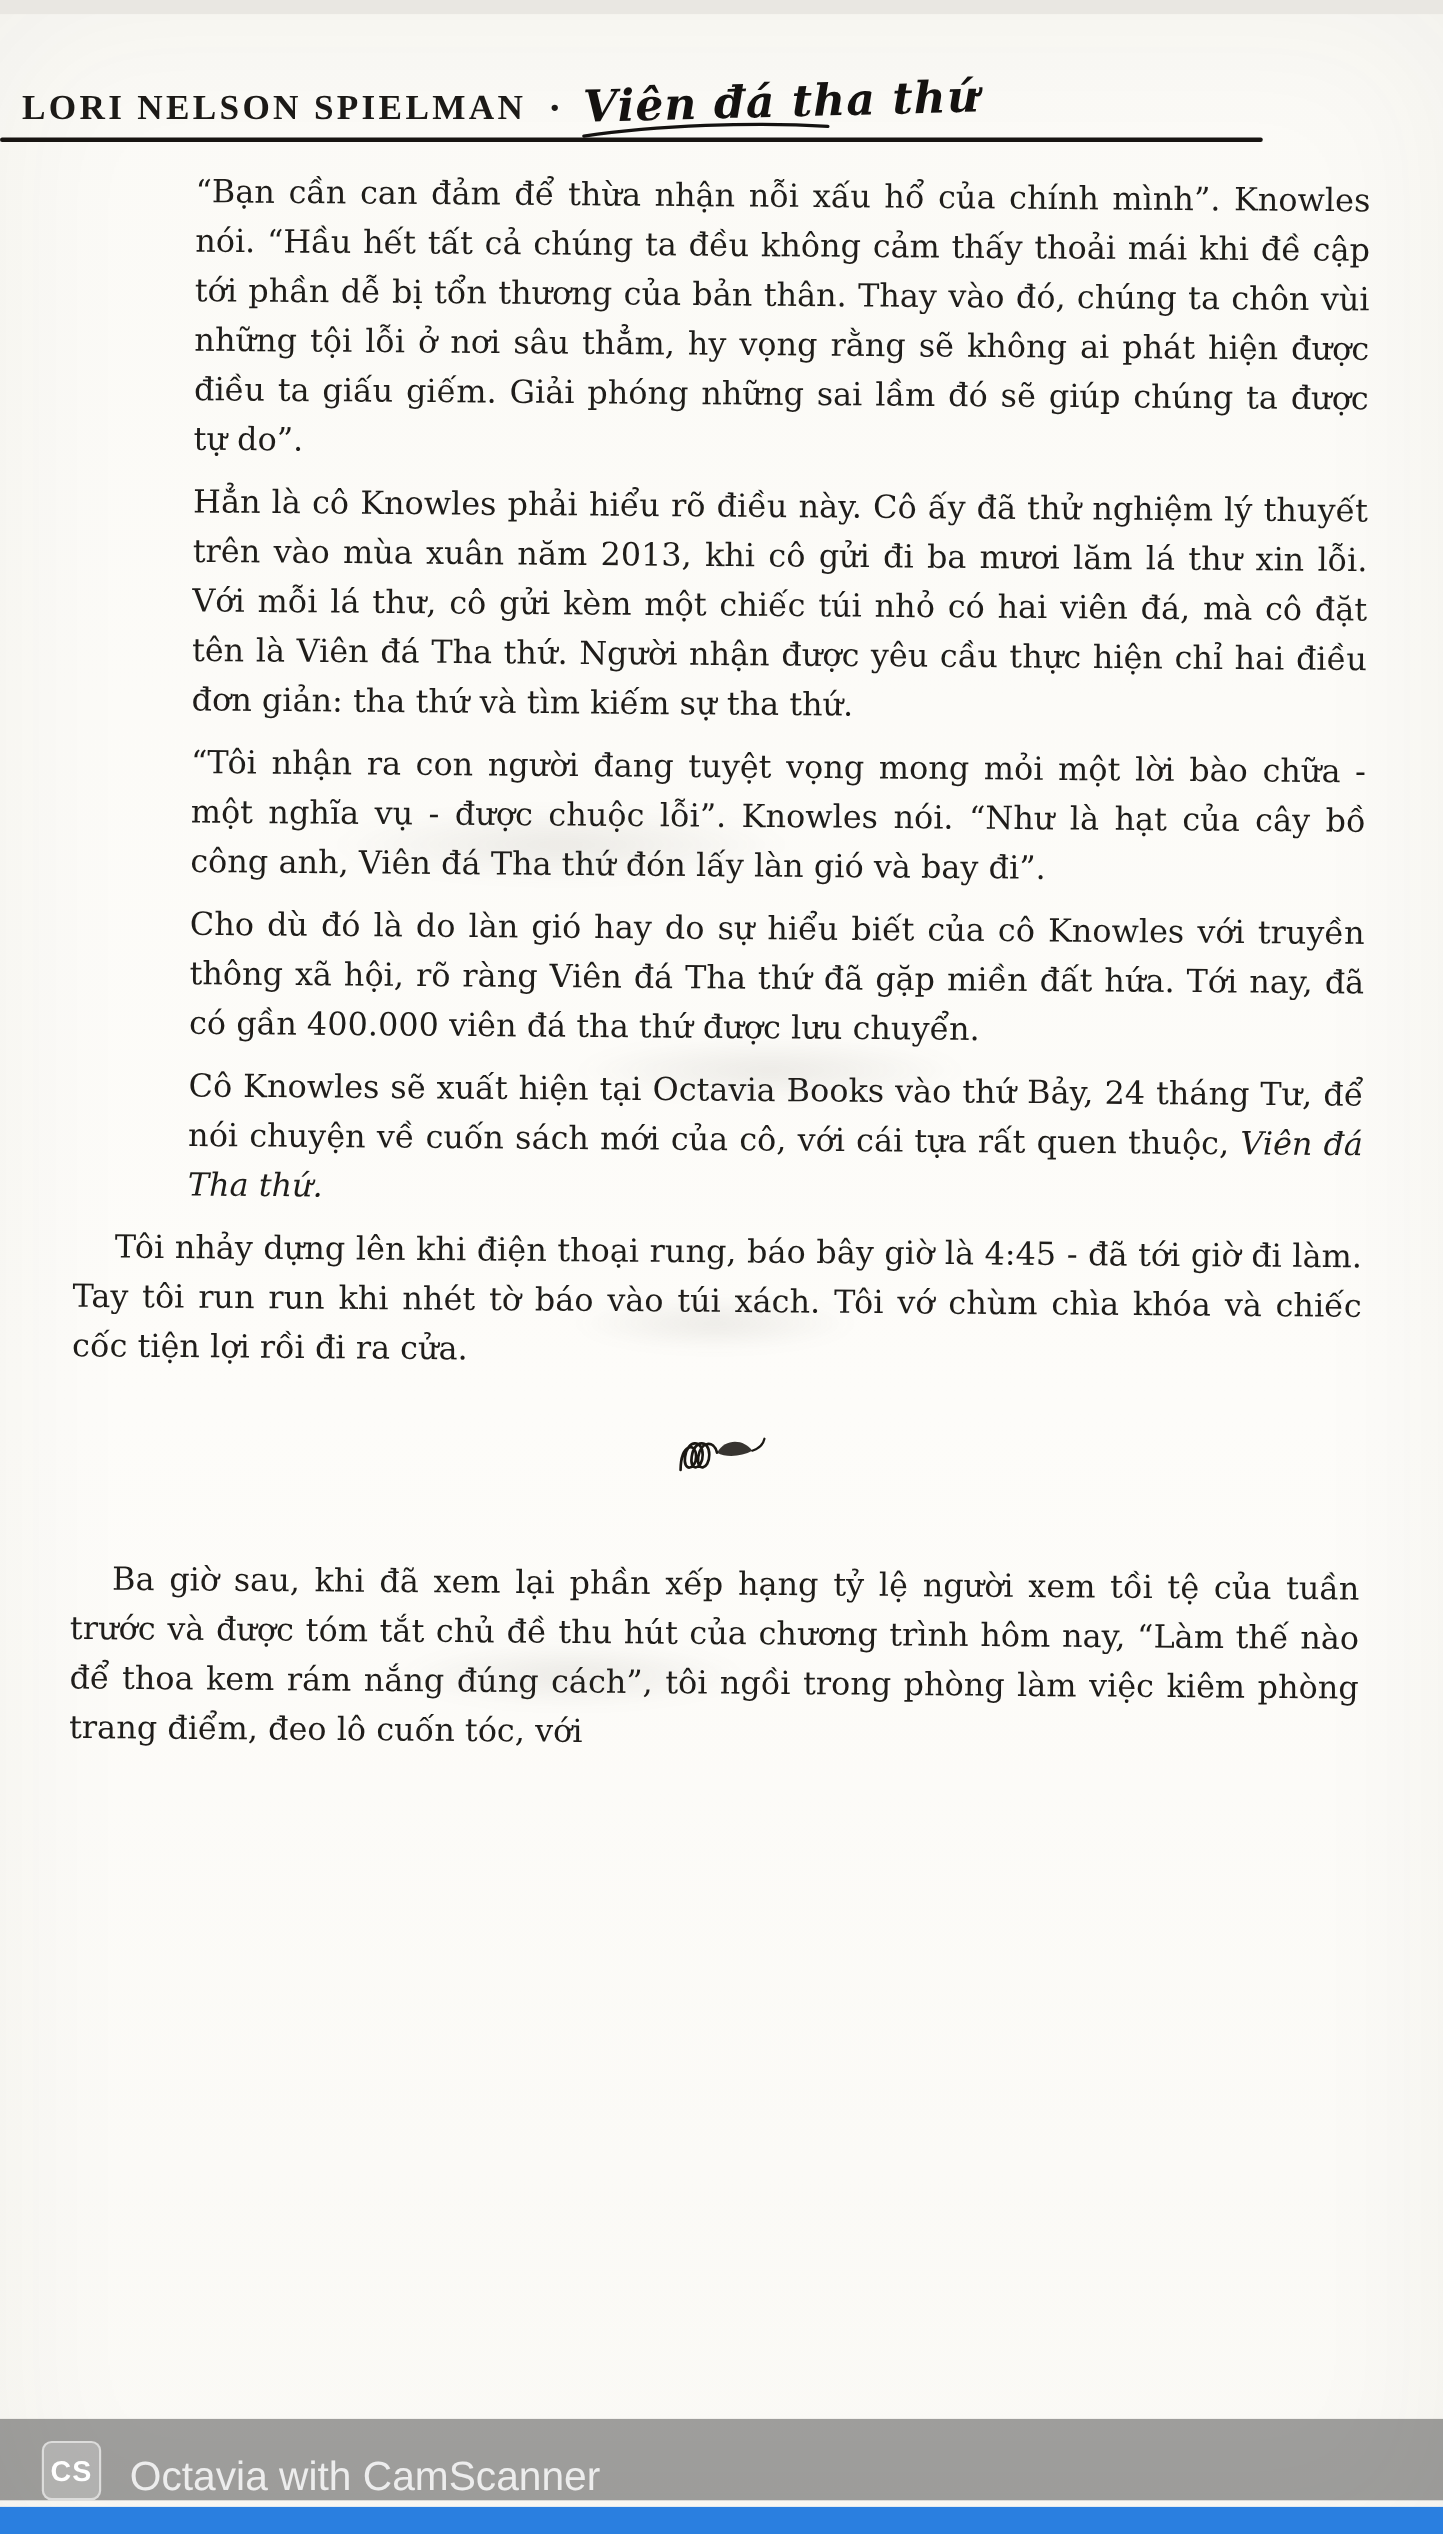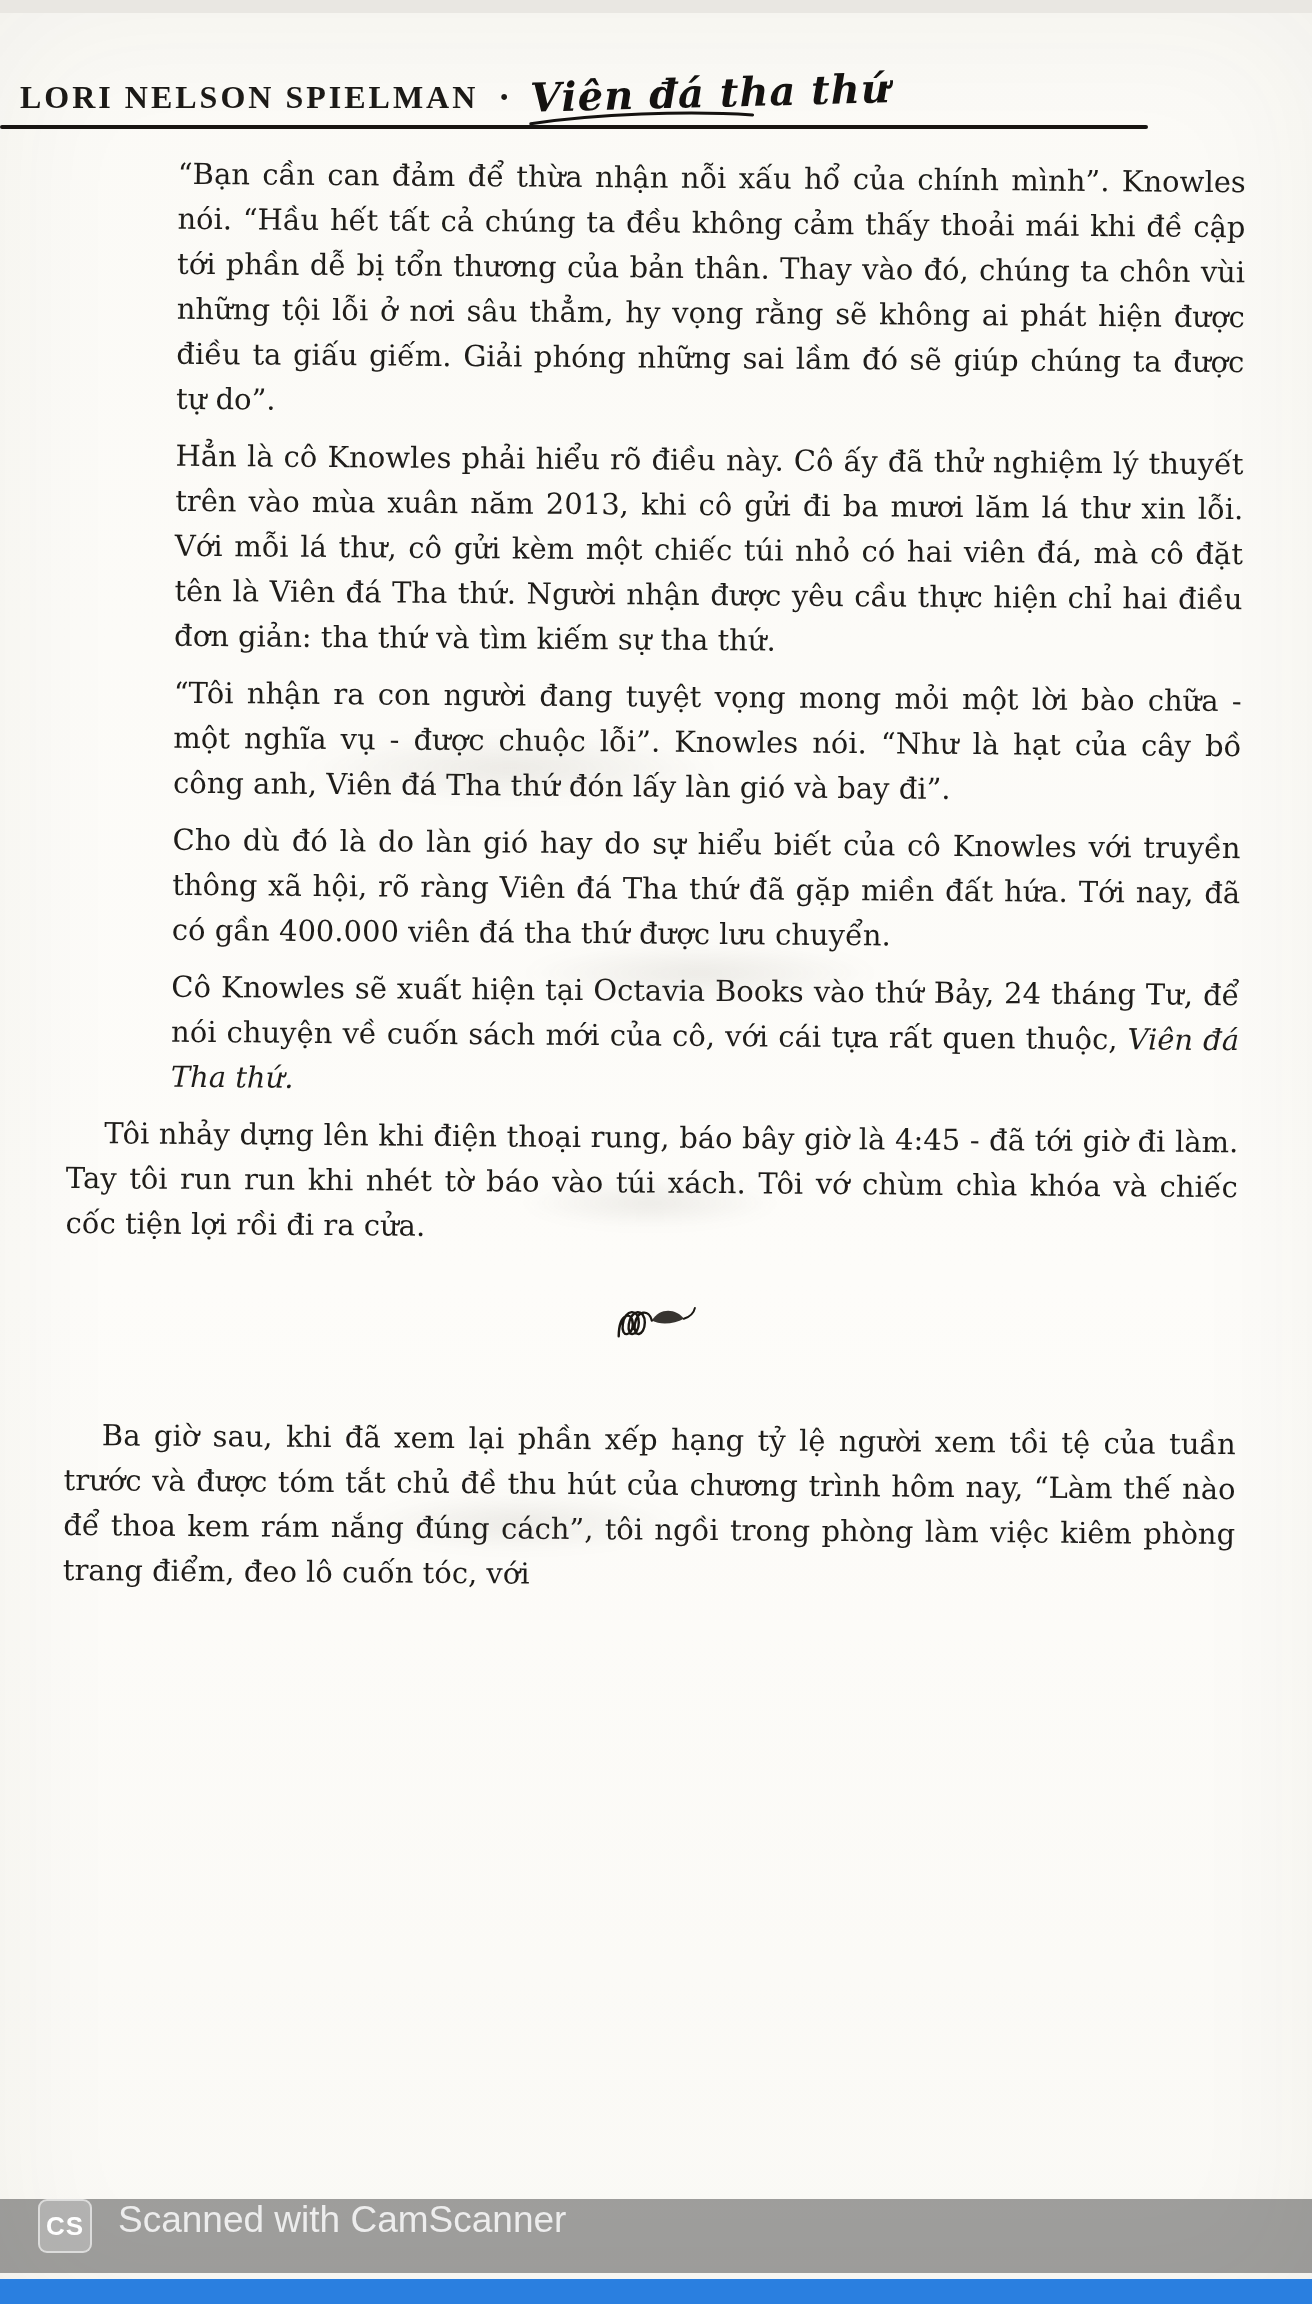--- a/index.html
+++ b/index.html
@@ -59,21 +59,21 @@
   }
   .smudge-a { top:720px; left:300px; width:420px; height:70px; }
   .smudge-b { top:930px; left:520px; width:360px; height:60px; }
   .smudge-c { top:1480px; left:360px; width:320px; height:60px; }
   .smudge-d { top:1165px; left:520px; width:260px; height:50px; }
 
   
   .cam-band {
     position:absolute; left:0; right:0; top:2186px; height:74px;
     background:rgba(72,72,72,0.52);
-    display:flex; align-items:flex-start; gap:26px; padding-left:38px;
+    display:flex; align-items:flex-end; gap:26px; padding-left:38px;
   }
   .cam-logo {
     width:54px; height:54px; border-radius:9px;
     background:rgba(255,255,255,0.22);
     border:2px solid rgba(255,255,255,0.55);
     display:flex; align-items:center; justify-content:center;
     color:#ffffff; font-family:"Liberation Sans",sans-serif;
     font-weight:bold; font-size:26px; letter-spacing:1px;
   }
   .cam-text {
@@ -121,17 +121,17 @@
         <path d="M61 24 C69 10 86 12 93 22 C84 27 70 29 61 24 Z" fill="#1b1813" opacity="0.88"></path>
         <path d="M93 22 C99 20 103 16 104 11" stroke="#1b1813" stroke-width="2" fill="none" stroke-linecap="round"></path>
       </svg>
     </div>
 
     <p class="normal">Ba giờ sau, khi đã xem lại phần xếp hạng tỷ lệ người xem tồi tệ của tuần trước và được tóm tắt chủ đề thu hút của chương trình hôm nay, “Làm thế nào để thoa kem rám nắng đúng cách”, tôi ngồi trong phòng làm việc kiêm phòng trang điểm, đeo lô cuốn tóc, với</p>
   </div>
 
   <div class="cam-band">
     <div class="cam-logo">CS</div>
-    <div class="cam-text">Scanned with CamScanner</div>
+    <div class="cam-text">Octavia with CamScanner</div>
   </div>
   <div class="blue-bar"></div>
 
 </div>
 
 </body></html>

